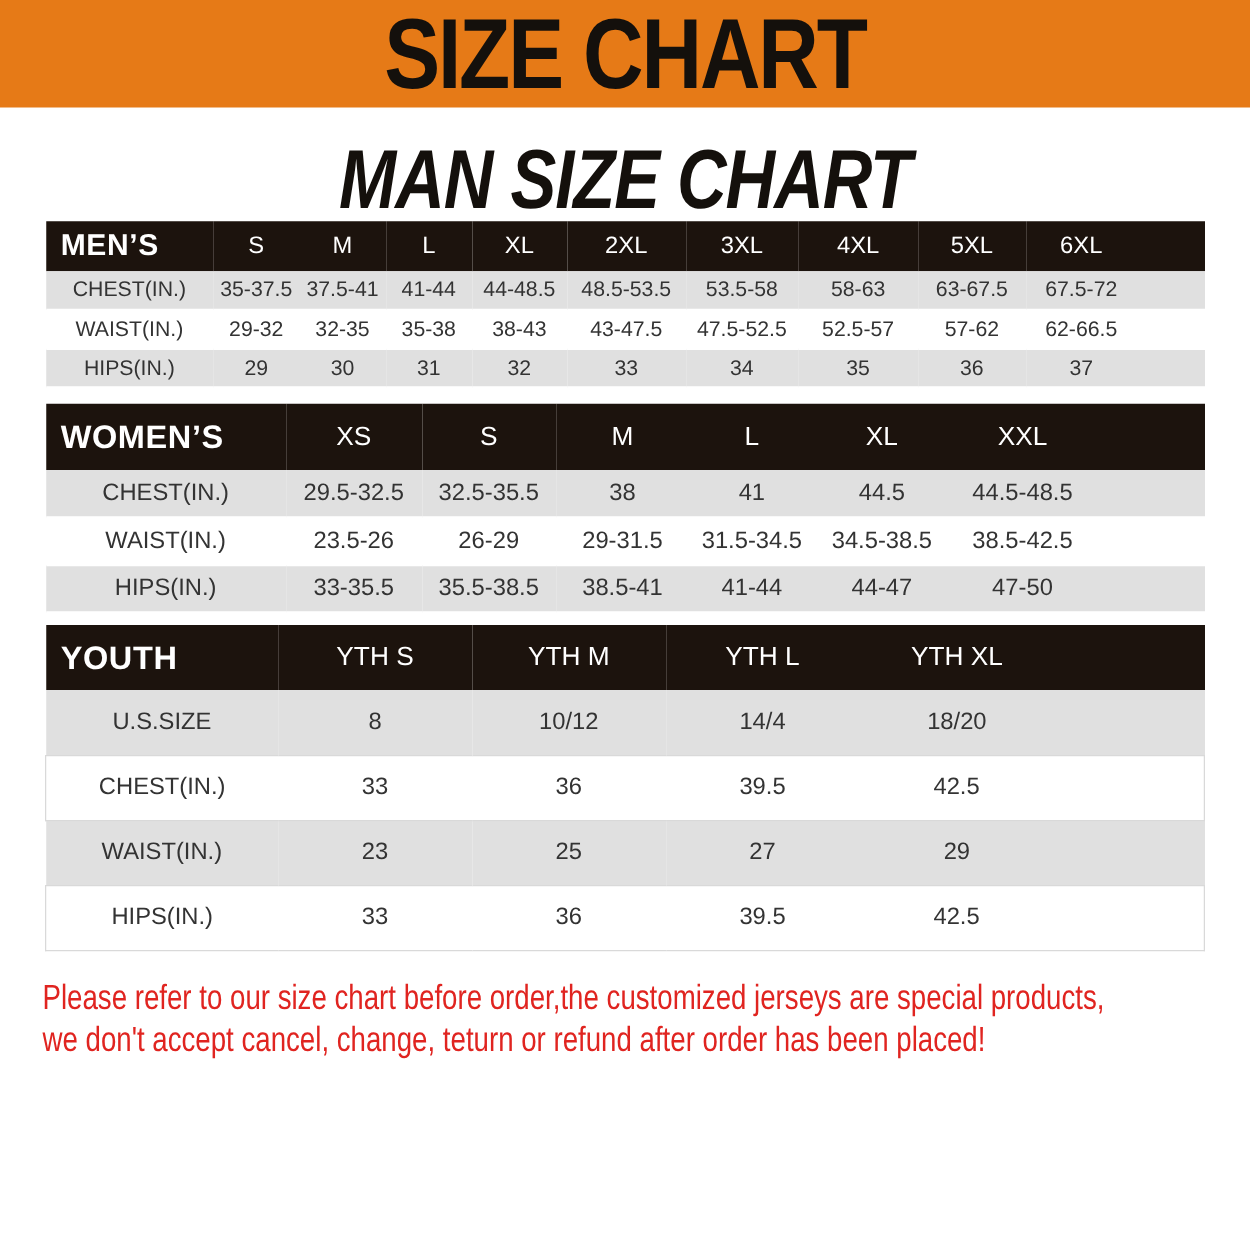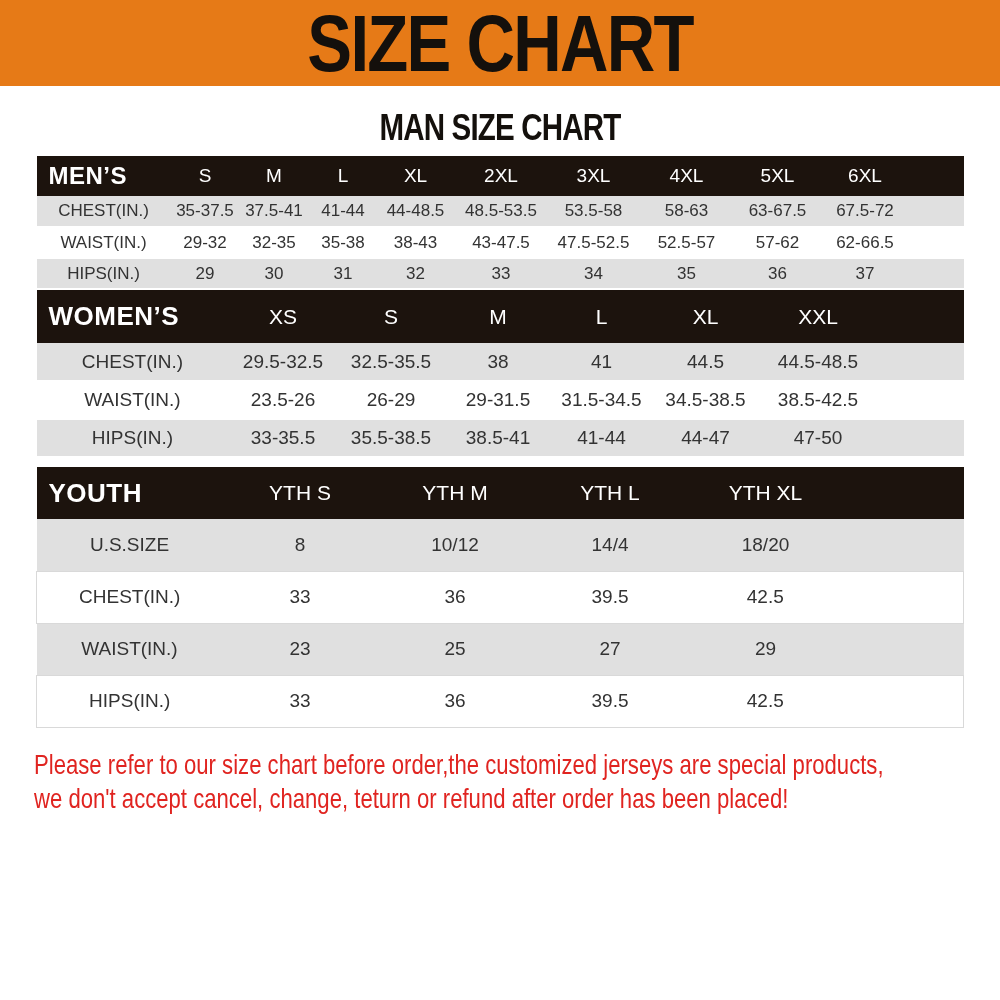--- a/index.html
+++ b/index.html
@@ -15,37 +15,37 @@
     height: 86px;
     background: #e67a17;
     display: flex; align-items: center; justify-content: center;
   }
   .banner-title {
     font-weight: bold; font-size: 78px; line-height: 1;
     color: #14100c; letter-spacing: -2px; white-space: nowrap;
     display: inline-block; transform: scale(0.86, 1.02);
   }
   .section-title {
-    text-align: center; font-weight: bold; font-size: 36px; line-height: 1;
-    color: #14100c; margin: 0;
+    text-align: center; font-weight: bold; font-size: 67px; line-height: 1;
+    color: #14100c; margin: 0; font-style: italic;
   }
   .section-title > span {
     display: inline-block; transform: scaleX(0.82); letter-spacing: -1px; white-space: nowrap;
   }
   .st-man   { margin-top: 24px; }
   .st-women { margin-top: 32px; }
   .st-youth { margin-top: 53px; }
 
   table {
     width: 927px; margin: 0 auto;
     border-collapse: collapse; table-layout: fixed;
     text-align: center;
   }
-  .tbl-man   { margin-top: 10px; }
-  .tbl-women { margin-top: 0; }
+  .tbl-man   { margin-top: 0; }
+  .tbl-women { margin-top: 12px; }
   .tbl-youth { margin-top: 9px; }
 
   thead th {
     background: #1c130d; color: #ffffff; font-weight: normal;
   }
   thead th.lbl {
     text-align: left; padding-left: 12px; font-weight: bold; letter-spacing: 0.5px;
   }
   tbody tr:nth-child(odd) { background: #e0e0e0; }
   tbody td { color: #333333; }

